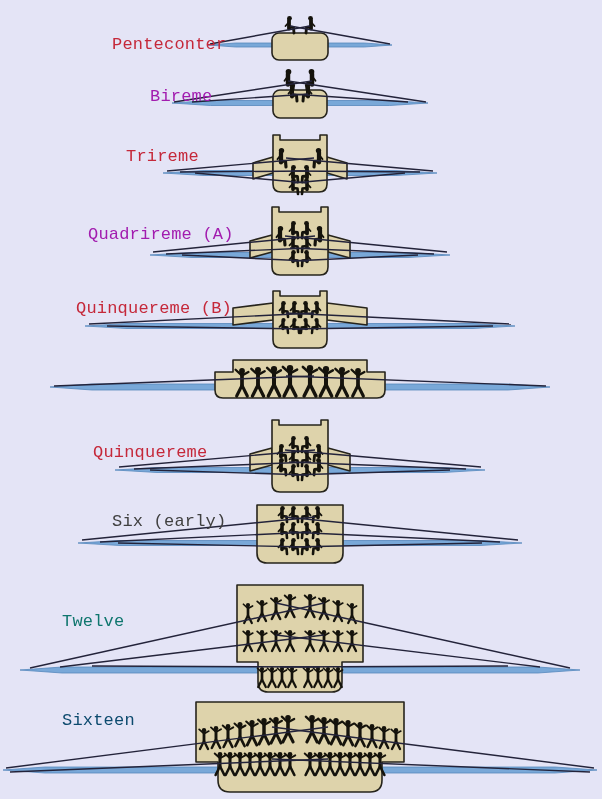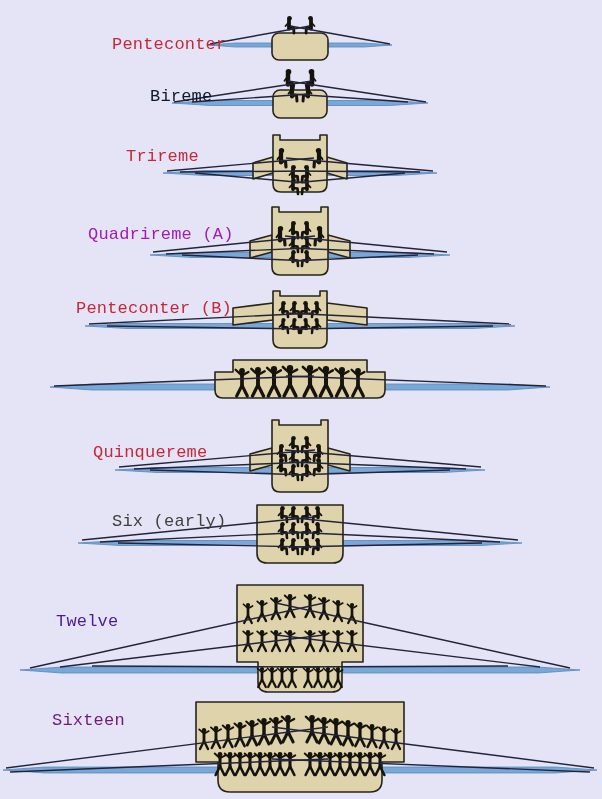--- a/index.html
+++ b/index.html
@@ -558,21 +558,21 @@
         <line x1="380" y1="756.3125" x2="380" y2="766.26" stroke="#15130c" stroke-width="3.066666666666667" stroke-linecap="round"></line>
         <path d="M375.63,775 L380,766.26 L384.37,775" fill="none" stroke="#15130c" stroke-width="2.5875000000000004" stroke-linecap="round" stroke-linejoin="round"></path>
         <path d="M374.7291666666667,753.4375 L380,758.2291666666666 L385.2708333333333,755.3541666666666" fill="none" stroke="#15130c" stroke-width="1.9166666666666667" stroke-linecap="round" stroke-linejoin="round"></path>
         <line x1="328" y1="727" x2="6" y2="768" stroke="#23233a" stroke-width="1.4"></line>
         <line x1="272" y1="727" x2="594" y2="768" stroke="#23233a" stroke-width="1.4"></line>
         <line x1="328" y1="759" x2="10" y2="772" stroke="#23233a" stroke-width="1.4"></line>
         <line x1="272" y1="759" x2="590" y2="772" stroke="#23233a" stroke-width="1.4"></line>
       </g>
     </svg>
 <div class="ship-label" style="left: 112px; top: 35px; color: rgb(197, 40, 58);">Penteconter</div>
-    <div class="ship-label" style="left: 150px; top: 87px; color: #0f172a;">Bireme</div>
+    <div class="ship-label" style="left: 150px; top: 87px; color: #a21caf;">Bireme</div>
     <div class="ship-label" style="left: 126px; top: 147px; color: rgb(197, 40, 58);">Trireme</div>
     <div class="ship-label" style="left: 88px; top: 225px; color: #a21caf;">Quadrireme (A)</div>
-    <div class="ship-label" style="left: 76px; top: 299px; color: rgb(197, 40, 58);">Penteconter (B)</div>
+    <div class="ship-label" style="left: 76px; top: 299px; color: rgb(197, 40, 58);">Quinquereme (B)</div>
     <div class="ship-label" style="left: 93px; top: 443px; color: rgb(197, 40, 58); text-align: center;">Quinquereme</div>
     <div class="ship-label" style="left: 112px; top: 512px; color: #404040;">Six (early)</div>
-    <div class="ship-label" style="left: 56px; top: 612px; color: #4c1d95;">Twelve</div>
-    <div class="ship-label" style="left: 52px; top: 711px; color: #701a75;">Sixteen</div>
+    <div class="ship-label" style="left: 62px; top: 612px; color: #0f766e;">Twelve</div>
+    <div class="ship-label" style="left: 62px; top: 711px; color: #0c4a6e;">Sixteen</div>
   </div>
 
 </body></html>

